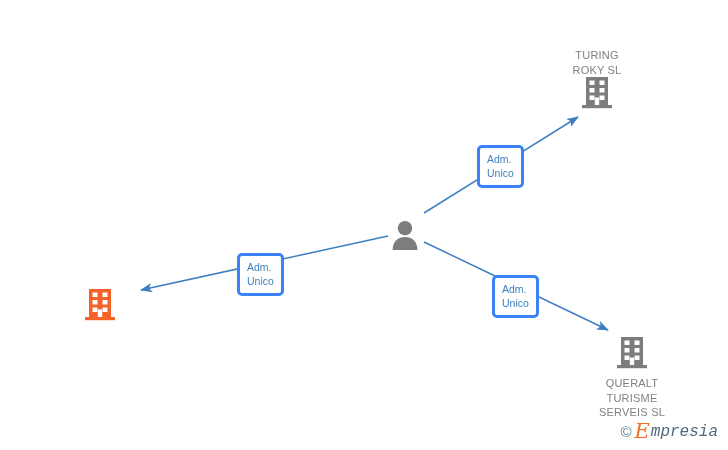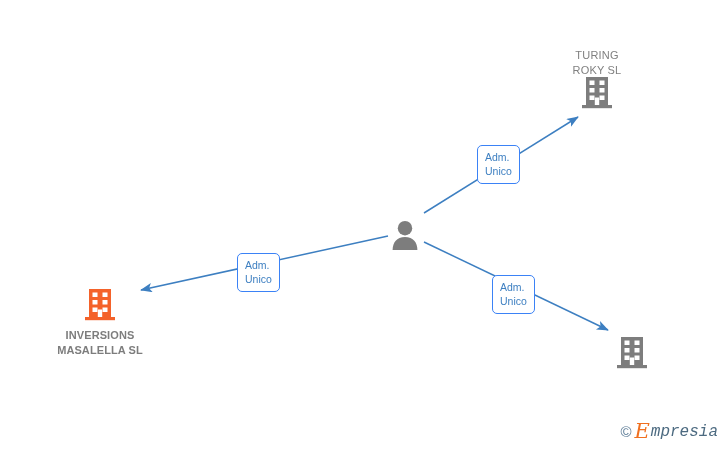--- a/index.html
+++ b/index.html
@@ -55,21 +55,21 @@
   }
   .node-label.person {
     font-size: 12px;
     line-height: 17px;
     color: #848484;
   }
   .edge-label {
     position: absolute;
     z-index: 4;
     background: #ffffff;
-    border: 1px solid #3b82f6;
+    border: 3px solid #3b82f6;
     border-radius: 5px;
     color: #3d7fc1;
     font-size: 10.5px;
     line-height: 14px;
     padding: 4px 7px 5px 7px;
     white-space: pre-line;
     text-align: left;
     box-sizing: border-box;
   }
   #watermark {
@@ -148,35 +148,36 @@
             <rect x="4" y="0" width="22" height="28" fill="#f4622a"></rect>
             <rect x="7.5" y="3.5" width="5" height="4.5" fill="#ffffff"></rect>
             <rect x="17.5" y="3.5" width="5" height="4.5" fill="#ffffff"></rect>
             <rect x="7.5" y="11" width="5" height="4.5" fill="#ffffff"></rect>
             <rect x="17.5" y="11" width="5" height="4.5" fill="#ffffff"></rect>
             <rect x="7.5" y="18.5" width="5" height="4.5" fill="#ffffff"></rect>
             <rect x="17.5" y="18.5" width="5" height="4.5" fill="#ffffff"></rect>
             <rect x="12.8" y="20.5" width="4.4" height="7.5" fill="#ffffff"></rect>
             <rect x="0" y="28" width="30" height="3.2" fill="#f4622a"></rect>
           </svg></span>
-        <div class="node-label company highlight">INVERSIONS
-MASALELLA SL</div>
       </div>
       <div class="node" style="left: 632px; top: 337px;">
         <span class="node-icon"><svg width="30" height="32" viewBox="0 0 30 32" xmlns="http://www.w3.org/2000/svg">
             <rect x="4" y="0" width="22" height="28" fill="#7d7d7d"></rect>
             <rect x="7.5" y="3.5" width="5" height="4.5" fill="#ffffff"></rect>
             <rect x="17.5" y="3.5" width="5" height="4.5" fill="#ffffff"></rect>
             <rect x="7.5" y="11" width="5" height="4.5" fill="#ffffff"></rect>
             <rect x="17.5" y="11" width="5" height="4.5" fill="#ffffff"></rect>
             <rect x="7.5" y="18.5" width="5" height="4.5" fill="#ffffff"></rect>
             <rect x="17.5" y="18.5" width="5" height="4.5" fill="#ffffff"></rect>
             <rect x="12.8" y="20.5" width="4.4" height="7.5" fill="#ffffff"></rect>
             <rect x="0" y="28" width="30" height="3.2" fill="#7d7d7d"></rect>
           </svg></span>
+        <div class="node-label company">QUERALT
+TURISME
+SERVEIS SL</div>
       </div>
     </div>
   <div id="edge-labels-layer">
       <div class="edge-label" style="left: 477px; top: 145px;">Adm.
 Unico</div>
       <div class="edge-label" style="left: 237px; top: 253px;">Adm.
 Unico</div>
       <div class="edge-label" style="left: 492px; top: 275px;">Adm.
 Unico</div>
     </div>

